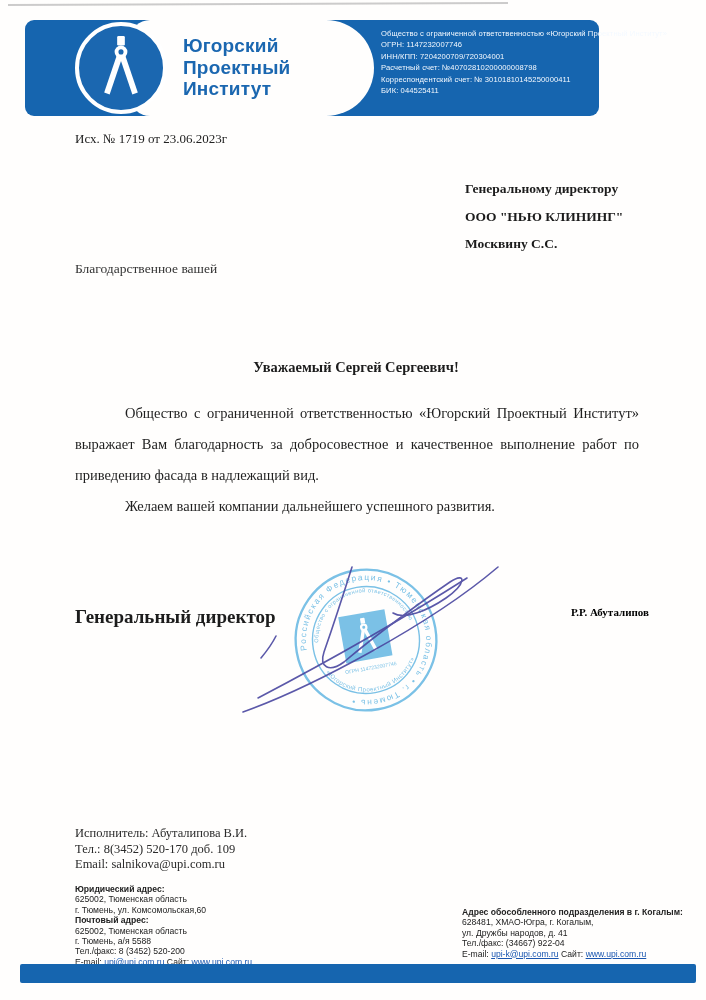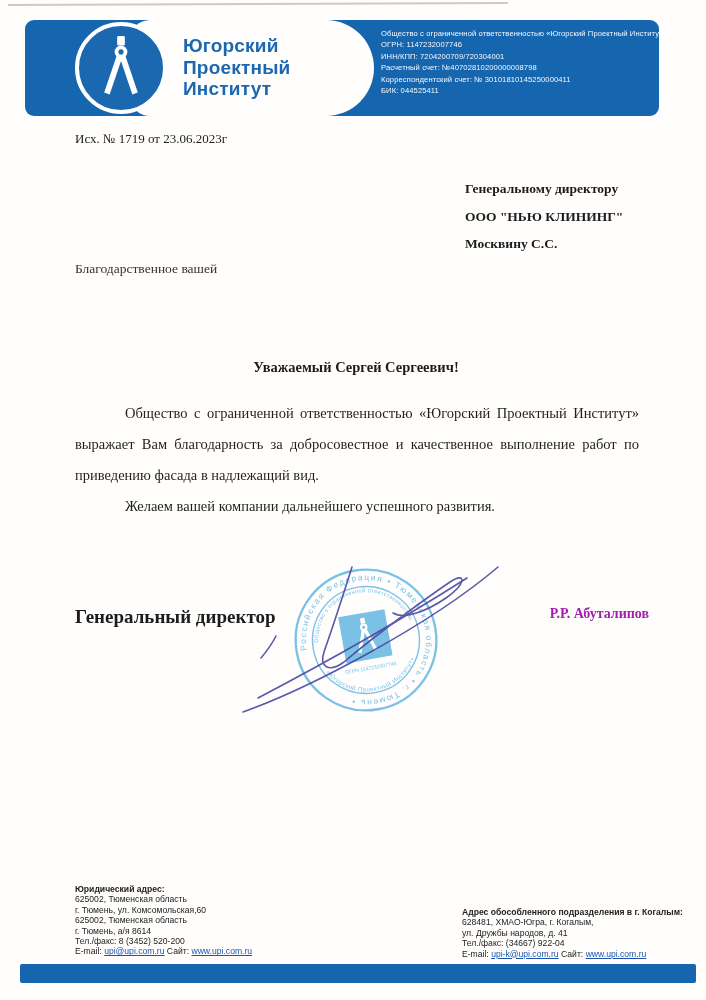--- a/index.html
+++ b/index.html
@@ -6,21 +6,21 @@
   * { margin:0; padding:0; box-sizing:border-box; }
   body { background:#ffffff; font-family:"Liberation Serif", serif; }
   .page {
     position:relative; width:706px; height:1000px; margin:0 auto;
     background:#fffefd; overflow:hidden; color:#2a2a2a;
   }
   .scan-line { position:absolute; top:3px; left:8px; width:500px; height:2px;
     background:#8f8f8f; opacity:.45; transform:rotate(-0.25deg); }
 
   
-  .header-bar { position:absolute; left:25px; top:20px; width:634px; height:96px;
+  .header-bar { position:absolute; left:25px; top:20px; width:574px; height:96px;
     background:#1665af; border-radius:9px; }
   .header-pill { position:absolute; left:105px; top:0; width:244px; height:96px;
     background:#fffefd; border-radius:20px 48px 48px 20px; }
   .logo-circle { position:absolute; left:49px; top:1px; width:94px; height:94px; }
   .company-name { position:absolute; left:158px; top:15px;
     font-family:"Liberation Sans", sans-serif; font-weight:bold;
     font-size:19px; line-height:21.5px; color:#1b67b0; letter-spacing:.2px; }
   .header-details { position:absolute; left:356px; top:8px; width:308px;
     font-family:"Liberation Sans", sans-serif; font-size:7.6px; line-height:11.4px;
     color:#f4f9ff; letter-spacing:.1px; }
@@ -31,21 +31,21 @@
     font-weight:bold; line-height:27.5px; color:#1c1c1c;margin-top:46px; }
   .type-label { position:absolute; left:75px; top:261px; font-size:13.5px; color:#333; }
   .salutation { position:absolute; left:75px; top:359px; width:562px;
     text-align:center; font-weight:bold; font-size:14.5px; color:#1c1c1c; }
   .body-text { position:absolute; left:75px; top:398px; width:564px;
     font-size:14.5px; line-height:31px; color:#1f1f1f; text-align:justify; }
   .body-text p { text-indent:50px; }
 
   
   .sig-title { position:absolute; left:75px; top:606px; font-size:19px; font-weight:bold; color:#1c1c1c; }
-  .sig-name  { position:absolute; right:57px; top:606px; font-size:14px; font-weight:bold; color:#a21caf; }
+  .sig-name  { position:absolute; right:57px; top:606px; font-size:11px; font-weight:bold; color:#000000; }
   .stamp-wrap { position:absolute; left:291px; top:565px; width:150px; height:150px;
     opacity:.88; transform:rotate(-10deg); z-index:1; }
   .stamp-wrap svg { display:block; }
   .sign-wrap { position:absolute; left:180px; top:540px; width:340px; height:200px; z-index:2; }
 
   
   .executor { position:absolute; left:75px; top:826px; font-size:12.5px; line-height:15.5px; color:#2a2a2a; }
   .footer-col { position:absolute; font-family:"Liberation Sans", sans-serif;
     font-size:8.6px; line-height:10.4px; color:#222; }
   .footer-left  { left:75px;  top:884px; width:290px; }
@@ -140,27 +140,33 @@
     <svg width="340" height="200" viewBox="0 0 340 200">
       <g fill="none" stroke="#4a47a0" stroke-width="1.6" stroke-linecap="round" opacity=".9">
         <path d="M 63,172 C 130,148 250,85 318,27"></path>
         <path d="M 78,158 C 160,115 240,68 287,38"></path>
         <path d="M 172,27 C 161,62 151,92 144,112 C 139,127 149,133 164,122 C 198,93 248,57 270,42 C 287,31 286,44 266,58 C 247,71 224,80 213,73"></path>
         <path d="M 96,96 C 91,106 86,112 81,118"></path>
       </g>
     </svg>
   </div>
 
+  <div class="executor">
+    <div>Исполнитель: Абуталипова В.И.</div>
+    <div>Тел.: 8(3452) 520-170 доб. 109</div>
+    <div>Email: salnikova@upi.com.ru</div>
+  </div>
 
   <div class="footer-col footer-left">
     <div><b>Юридический адрес:</b></div>
     <div>625002, Тюменская область</div>
     <div>г. Тюмень, ул. Комсомольская,60</div>
+    <div><b>Почтовый адрес:</b></div>
     <div>625002, Тюменская область</div>
-    <div>г. Тюмень, а/я 8614</div>
+    <div>г. Тюмень, а/я 5588</div>
     <div>Тел./факс: 8 (3452) 520-200</div>
     <div>
       <span>E-mail:</span>
       <span class="doc-link">upi@upi.com.ru</span>
       <span>Сайт:</span>
       <span class="doc-link">www.upi.com.ru</span>
     </div>
   </div>
 
   <div class="footer-col footer-right">

